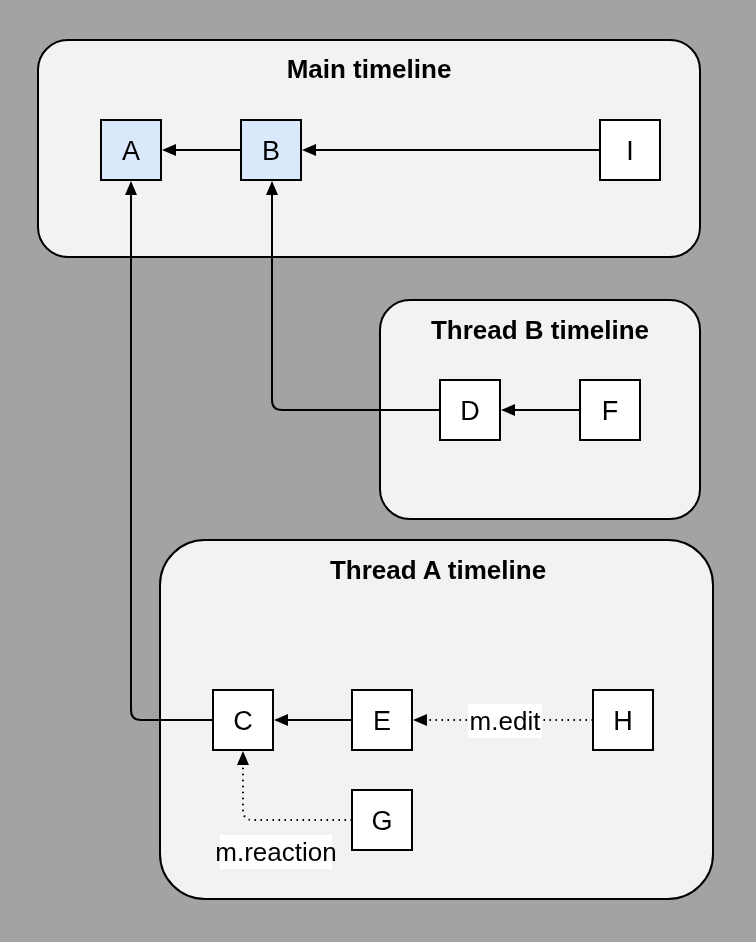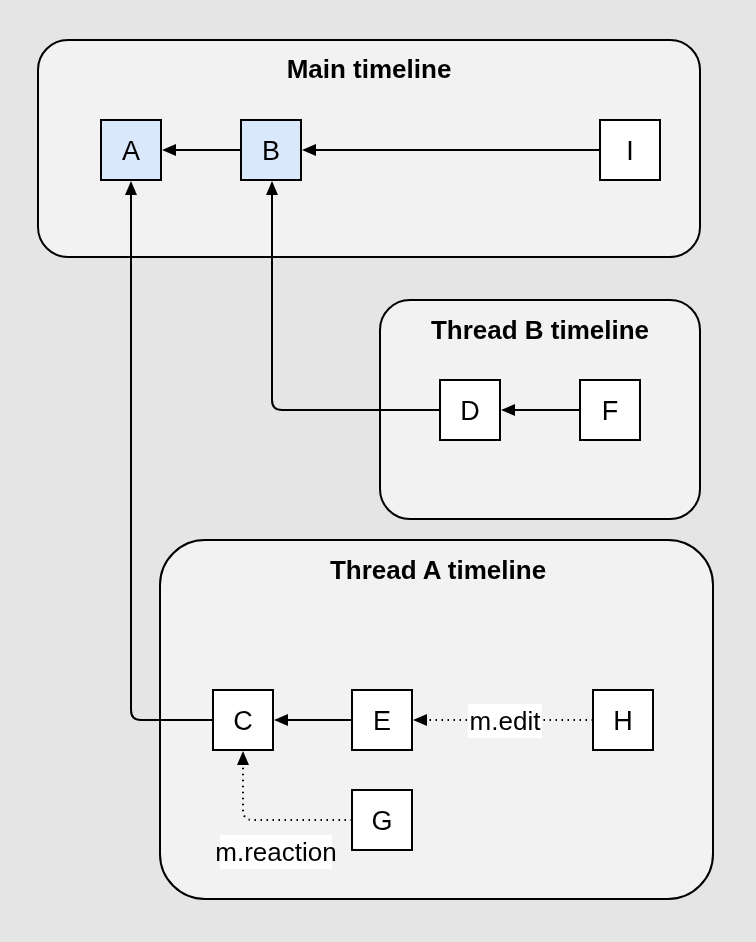--- a/index.html
+++ b/index.html
@@ -5,21 +5,21 @@
   html, body {
     margin: 0;
     padding: 0;
     background: #ffffff;
     font-family: "Liberation Sans", "DejaVu Sans", sans-serif;
   }
   .stage {
     position: relative;
     width: 756px;
     height: 942px;
-    background: #e5e5e5;
+    background: #a3a3a3;
     overflow: hidden;
   }
   svg { display: block; }
   .container-box {
     stroke: #000000;
     stroke-width: 2;
   }
   .container-title {
     font-family: "Liberation Sans", "DejaVu Sans", sans-serif;
     font-size: 26px;

